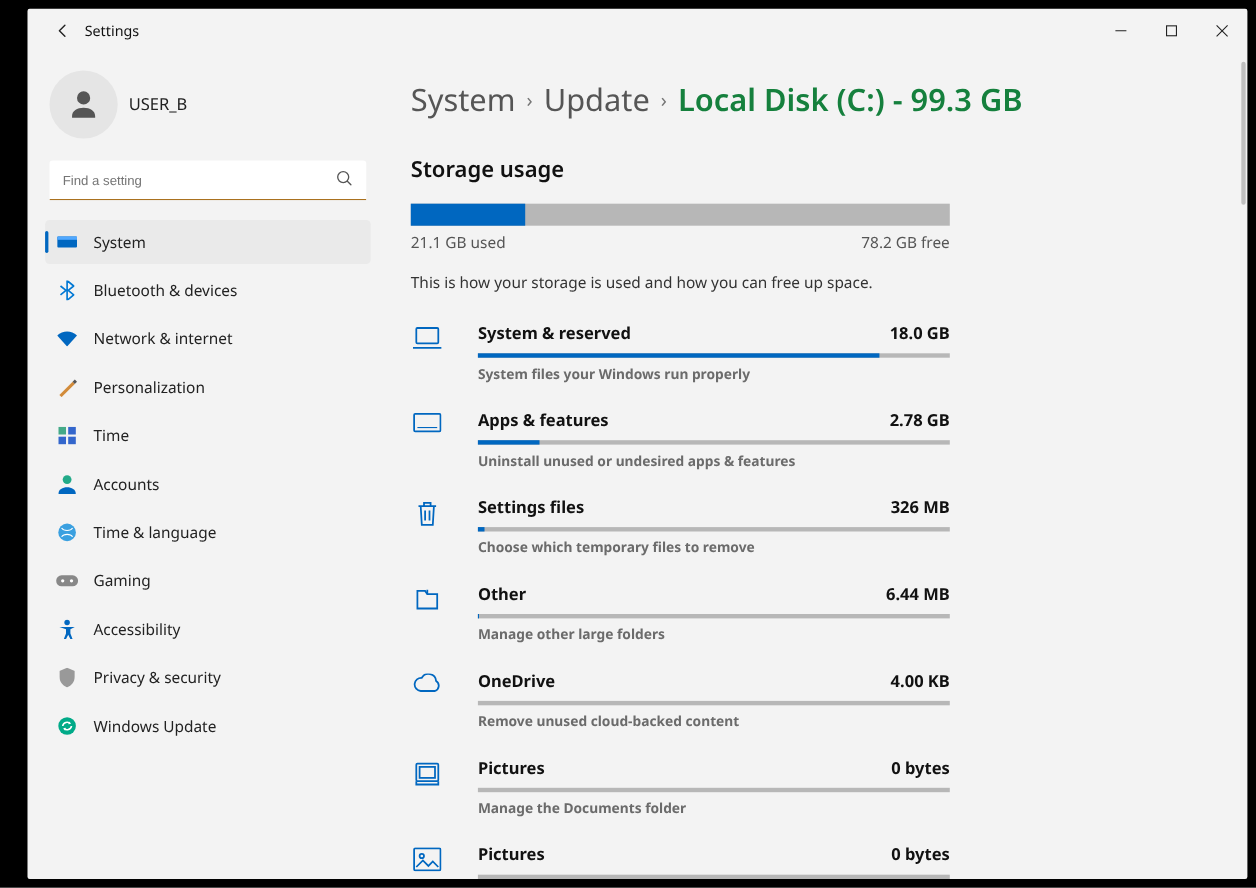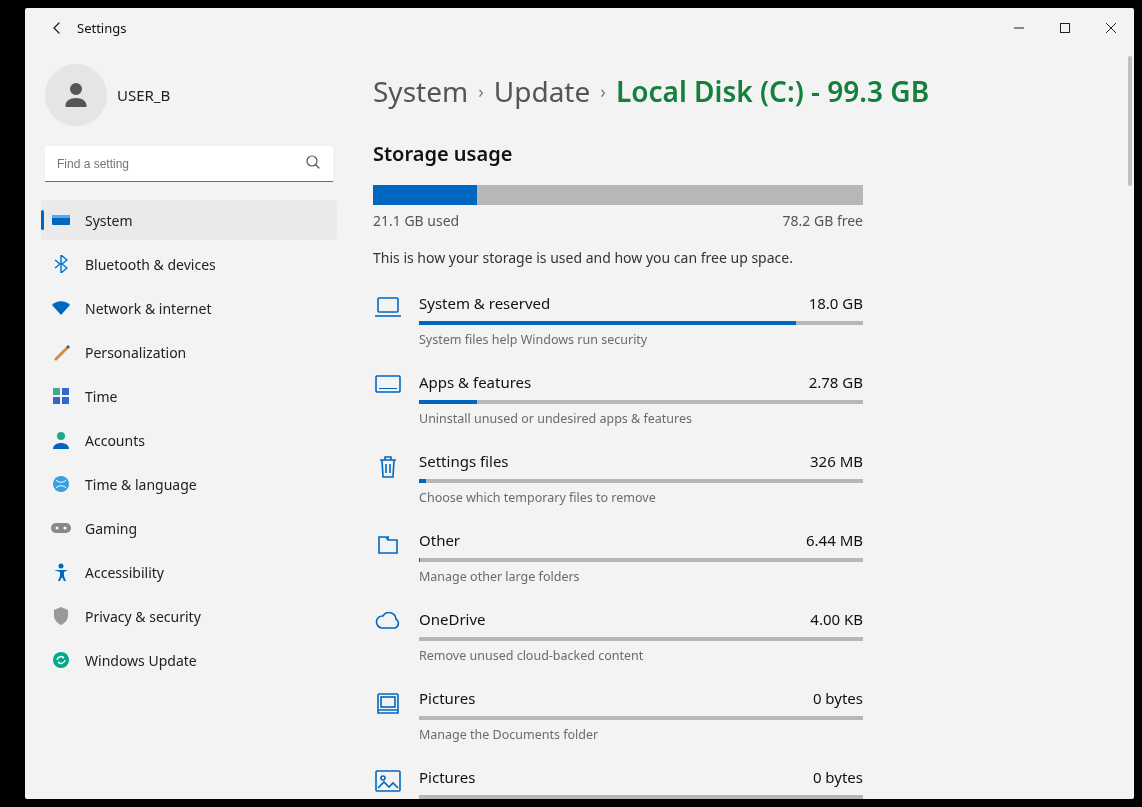--- a/index.html
+++ b/index.html
@@ -56,21 +56,21 @@
 .breadcrumb { font-size:28px; color:#555; display:flex; align-items:center; gap:10px; flex-wrap:wrap; }
 .breadcrumb .bc-link { color:#555; }
 .breadcrumb .bc-current { color:#15803d; font-weight:600; }
 .breadcrumb .chev { font-size:18px; color:#777; }
 .section-title { font-size:20px; font-weight:600; color:#111; margin-top:30px; margin-bottom:18px; }
 .usage-bar { width:490px; max-width:100%; height:20px; background:#b7b7b7; position:relative; }
 .usage-bar-fill { height:100%; background:#0067c0; }
 .usage-labels { width:490px; display:flex; justify-content:space-between; font-size:14px; color:#555; margin-top:6px; }
 .usage-desc { font-size:14px; color:#333; margin-top:18px; margin-bottom:12px; }
 .cat-list { width:490px; }
-.cat { display:flex; gap:16px; padding:14px 0 10px 0; cursor:pointer; }
+.cat { display:flex; gap:31px; padding:14px 0 10px 0; cursor:pointer;font-weight:bold; }
 .cat .caticon { width:30px; display:flex; align-items:flex-start; justify-content:center; padding-top:3px; }
 .cat .caticon svg { stroke:#0067c0; fill:none; stroke-width:1.6; }
 .cat .catbody { flex:1; }
 .cat .cattop { display:flex; justify-content:space-between; font-size:15px; color:#111; }
 .cat .catbar { height:4px; background:#b7b7b7; margin-top:8px; position:relative; }
 .cat .catbar-fill { height:100%; background:#0067c0; }
 .cat .catdesc { font-size:12.5px; color:#6b6b6b; margin-top:6px; }
 .scroll-indicator { position:absolute; right:2px; top:8px; width:4px; height:130px; background:#c0c0c0; border-radius:2px; }
 </style>
 </head>
@@ -258,21 +258,21 @@
               </svg>
             </div>
             <div class="catbody">
               <div class="cattop">
                 <span>System &amp; reserved</span>
                 <span>18.0 GB</span>
               </div>
               <div class="catbar">
                 <div class="catbar-fill" style="width:85%"></div>
               </div>
-              <div class="catdesc">System files help Windows run security</div>
+              <div class="catdesc">System files your Windows run properly</div>
             </div>
           </div>
           <div class="cat">
             <div class="caticon">
               <svg width="26" height="20" viewBox="0 0 26 20">
                 <rect x="1" y="1" width="24" height="16" rx="1"></rect>
                 <rect x="4" y="13" width="18" height="1" fill="#0067c0" stroke="none"></rect>
               </svg>
             </div>
             <div class="catbody">

